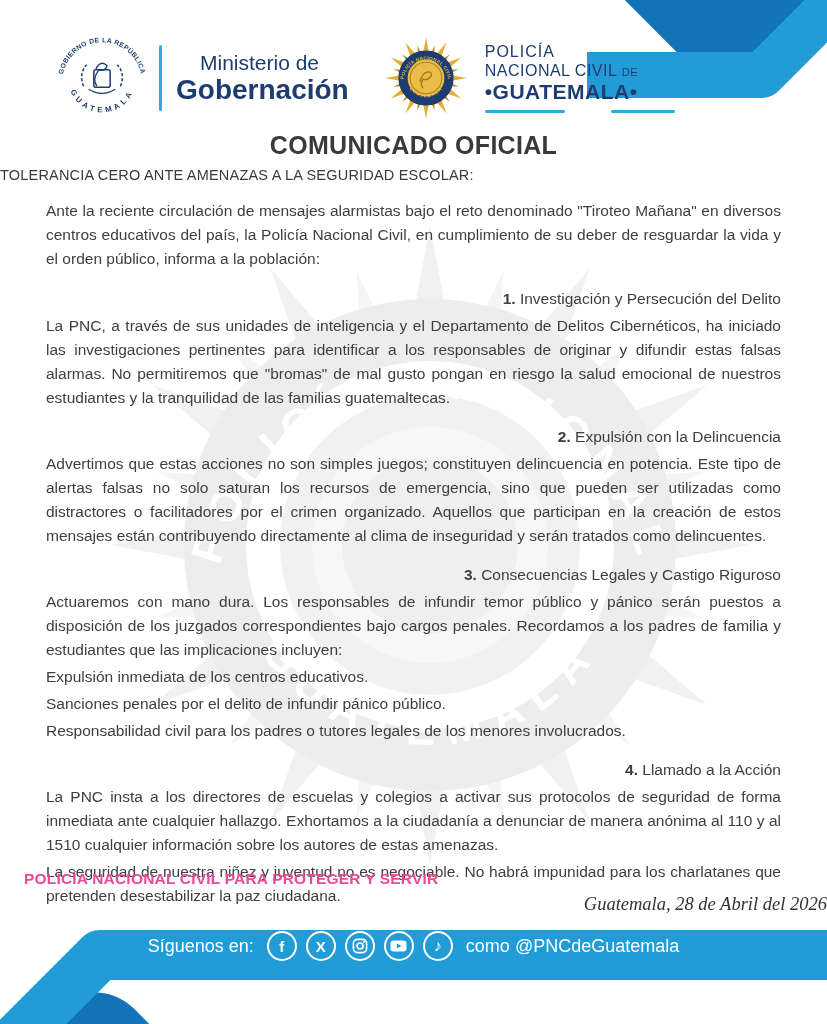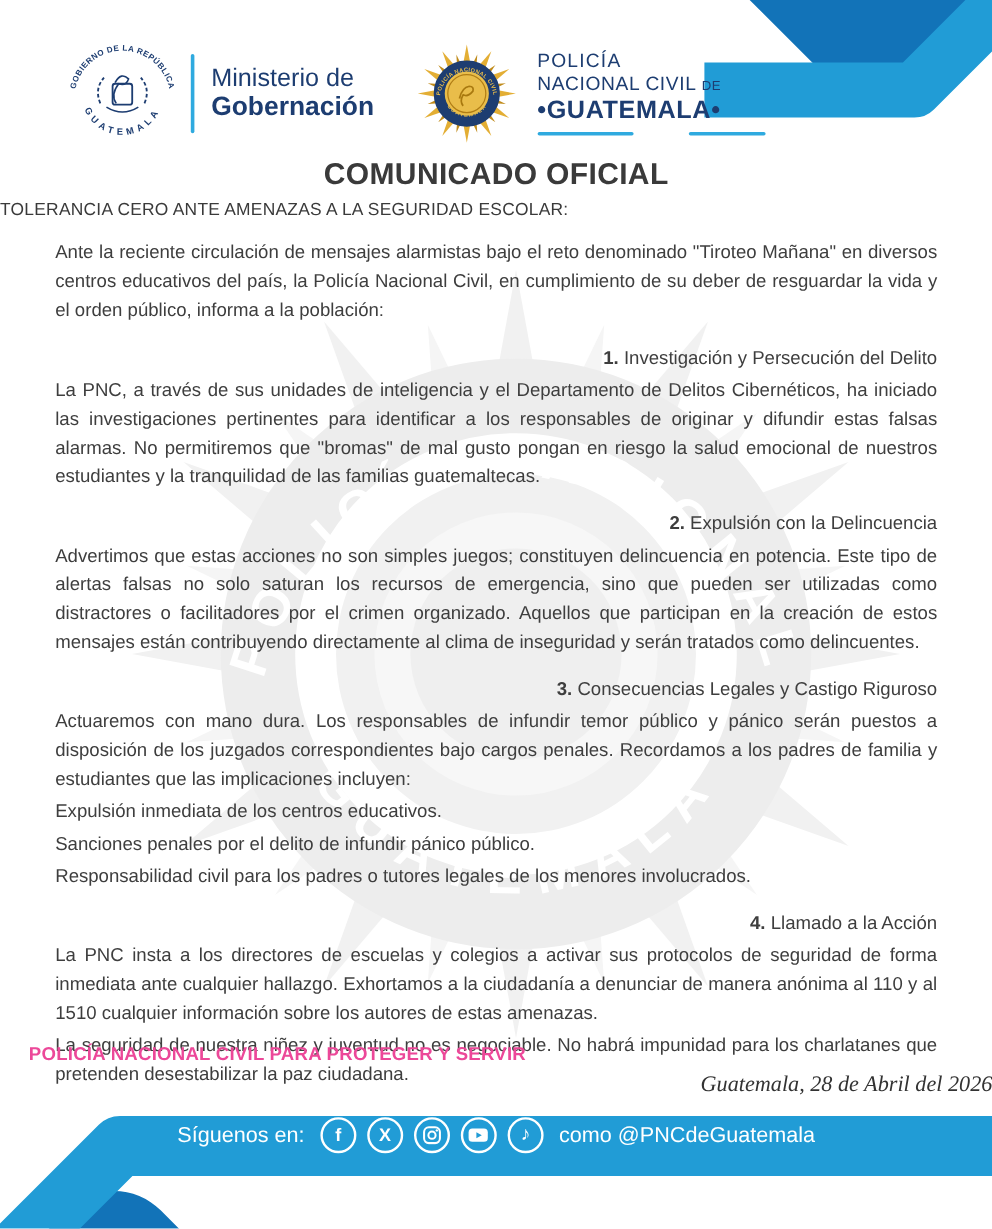--- a/index.html
+++ b/index.html
@@ -8,22 +8,22 @@
   
   .corner-tr{position:absolute;top:0;right:0;width:270px;height:170px;z-index:1;}
   .corner-bl{position:absolute;bottom:0;left:0;width:827px;height:200px;z-index:1;}
   
   .watermark{position:absolute;left:100px;top:215px;width:660px;height:660px;z-index:0;}
   
   .header{position:absolute;top:30px;left:55px;height:96px;display:flex;align-items:center;z-index:2;}
   .seal{width:94px;height:94px;}
   .divider{width:3px;height:66px;background:#2faadf;margin:0 14px 0 10px;border-radius:2px;}
   .ministry{line-height:1.12;color:#1d3d71;}
-  .ministry .l1{font-size:21px;font-weight:400;}
-  .ministry .l2{font-size:22px;font-weight:700;}
+  .ministry .l1{font-size:21px;font-weight:400;margin-left:24px;}
+  .ministry .l2{font-size:28px;font-weight:700;text-align:center;}
   .badge{width:94px;height:94px;margin-left:30px;}
   .wordmark{margin-left:12px;color:#1d3d71;line-height:1.18;}
   .wordmark .w1{font-size:16px;letter-spacing:1px;}
   .wordmark .w2{font-size:16px;letter-spacing:0.5px;}
   .wordmark .w2 .de{font-size:11px;}
   .wordmark .w3{font-size:21px;font-weight:700;letter-spacing:0.5px;}
   .wm-underlines{display:flex;justify-content:space-between;margin-top:5px;width:190px;}
   .wm-underlines span{height:3px;background:#2faadf;border-radius:2px;}
   .wm-underlines .u1{width:80px;}
   .wm-underlines .u2{width:64px;}

